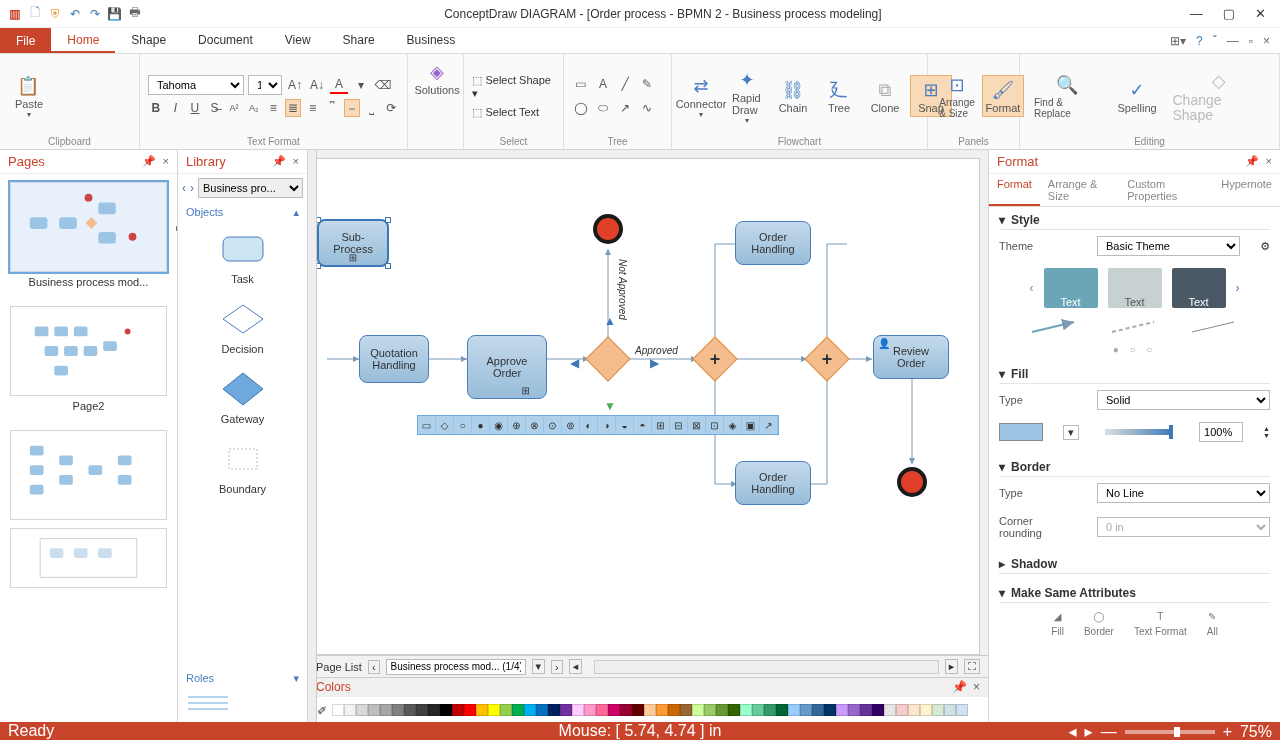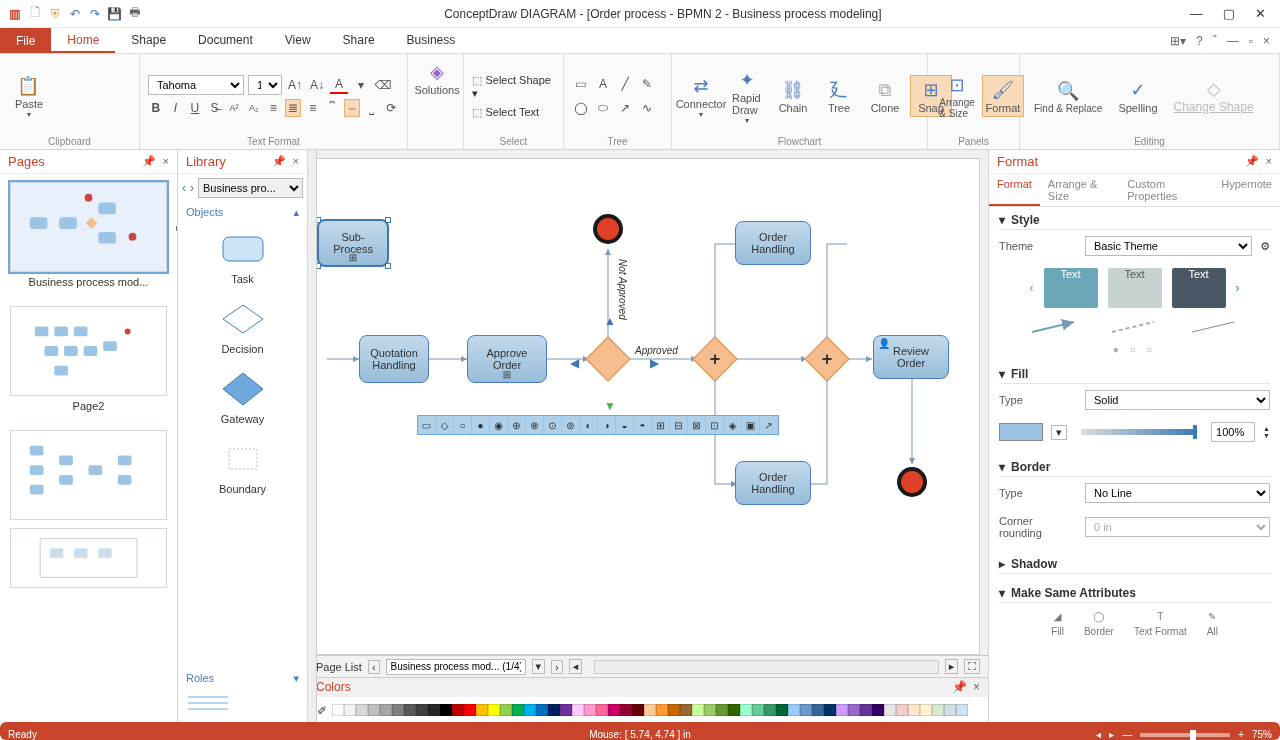--- a/index.html
+++ b/index.html
@@ -58,31 +58,31 @@
 .colors-hdr .ctl { margin-left:auto; display:flex; gap:6px; color:#666;}
 .swatches { display: flex; flex-wrap: nowrap; padding: 2px 4px; gap: 0; background: #fff; border-top:1px solid #eee; overflow:hidden; height:26px; align-items:center;}
 .swatches span { width: 12px; height: 12px; flex-shrink:0; border:0.5px solid rgba(0,0,0,0.15);}
 .swatches .eyedrop { width:20px; font-size:12px; border:none; text-align:center;}
 .fmt { width: 292px; border-left: 1px solid #d4d4d4; background: #fff; display: flex; flex-direction: column; overflow:hidden; }
 .fmt-tabs { display: flex; border-bottom: 1px solid #ddd; font-size: 11px; }
 .fmt-tab { padding: 4px 8px; color: #888; }
 .fmt-tab.active { color: #c8442a; border-bottom: 2px solid #c8442a; }
 .fmt-sec { padding: 6px 10px; }
 .fmt-sec-h { font-size: 12px; font-weight: bold; color: #333; display: flex; align-items: center; gap: 6px; border-bottom: 1px solid #e4e4e4; padding-bottom:2px;}
-.fmt-row { display: flex; align-items: center; gap: 8px; font-size: 11px; padding: 6px 0; }
+.fmt-row { display: flex; align-items: center; gap: 20px; font-size: 11px; padding: 6px 0; }
 .fmt-row label { width: 78px; color: #555; }
 .fmt-row select, .fmt-row input { flex: 1; height: 20px; border: 1px solid #bbb; font-size: 11px; padding: 0 4px; background: #fff; }
-.theme-swatch { width: 54px; height: 40px; display: inline-flex; align-items: flex-start; justify-content: center; font-size: 11px; color: #fff; border-radius:2px;}
+.theme-swatch { width: 54px; height: 40px; display: inline-flex; align-items: flex-end; justify-content: center; font-size: 11px; color: #fff; border-radius:2px;}
 .theme-row { display: flex; gap: 10px; align-items: center; justify-content: center; padding: 6px 0; }
 .arrow-prev { display:flex; gap:30px; justify-content:center; padding:4px 0 8px;}
 .arrow-prev span { width:50px; height:18px; display:inline-block; position:relative;}
 .dots { text-align:center; color:#aaa; font-size:10px; letter-spacing:4px;}
 .attr-btns { display:flex; gap:20px; justify-content:center; padding:8px 0;}
 .attr-btn { display:flex; flex-direction:column; align-items:center; font-size:10px; color:#777; gap:4px;}
-.statusbar { height: 18px; background: #c8442a; color: #fff; display: flex; align-items: flex-end; font-size: 10px; padding: 0 8px; border-radius: 6px; }
+.statusbar { height: 18px; background: #c8442a; color: #fff; display: flex; align-items: flex-start; font-size: 16px; padding: 0 8px; }
 .statusbar .mouse { position:absolute; left:50%; transform:translateX(-50%);}
 .statusbar .zoom { margin-left: auto; display: flex; align-items: center; gap: 8px; }
 .zoom-track { width: 90px; height: 4px; background: rgba(255,255,255,0.5); position: relative; }
 .zoom-thumb { position: absolute; width: 6px; height: 10px; background: #fff; top: -3px; left: 55%; }
 svg.mini { width:100%; height:100%; }
 </style>
 </head>
 <body>
 
 <div class="titlebar">
@@ -247,21 +247,21 @@
       <div class="big-btn">
           <div class="ico" style="color:#4a7cbf;">🔍</div>
           <span style="font-size:10px;line-height:1.1;">Find &amp; Replace</span>
         </div>
       <div class="big-btn">
           <div class="ico" style="color:#4a7cbf;">✓</div>
           <span>Spelling</span>
         </div>
       <div class="big-btn" style="color:#bbb;">
           <div class="ico">◇</div>
-          <span style="font-size:12px;line-height:1.1;text-decoration:underline;">Change Shape</span>
+          <span style="font-size:14px;line-height:1.1;">Change Shape</span>
         </div>
     </div>
     <div class="rgroup-label">Editing</div>
   </div>
 </div>
 
 <div class="main">
 
   <div class="panel pages">
     <div class="panel-hdr">
@@ -410,21 +410,21 @@
         <span style="position:absolute;bottom:2px;font-size:10px;">⊞</span>
         <span style="position:absolute;left:-4px;top:-4px;width:6px;height:6px;background:#fff;border:1px solid #3b78b5;"></span>
         <span style="position:absolute;right:-4px;top:-4px;width:6px;height:6px;background:#fff;border:1px solid #3b78b5;"></span>
         <span style="position:absolute;left:-4px;bottom:-4px;width:6px;height:6px;background:#fff;border:1px solid #3b78b5;"></span>
         <span style="position:absolute;right:-4px;bottom:-4px;width:6px;height:6px;background:#fff;border:1px solid #3b78b5;"></span>
       </div>
 
       <div class="node" style="left:42px;top:176px;width:70px;height:48px;">
           <span>Quotation Handling</span>
         </div>
-      <div class="node" style="left:150px;top:176px;width:80px;height:48px;">
+      <div class="node" style="left:150px;top:176px;width:80px;height:64px;justify-content:flex-end;">
           <span>Approve Order</span>
           <span style="position:absolute;bottom:2px;font-size:10px;">⊞</span>
         </div>
       <div class="gateway" style="left:275px;top:184px;"></div>
       <div class="event-end" style="left:276px;top:55px;"></div>
       <div class="lbl" style="left:300px;top:100px;writing-mode:vertical-rl;">Not Approved</div>
       <div class="lbl" style="left:318px;top:186px;">Approved</div>
       <div class="gateway" style="left:382px;top:184px;">
           <span>+</span>
         </div>

